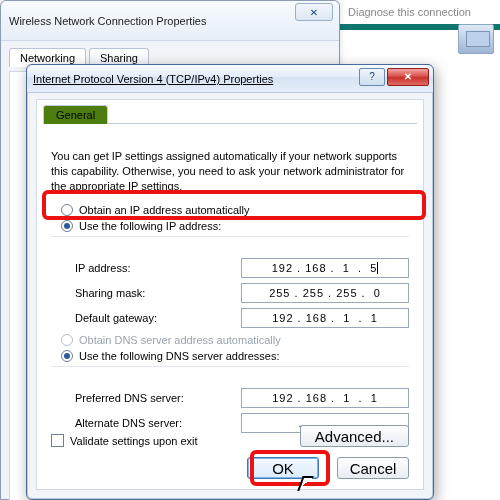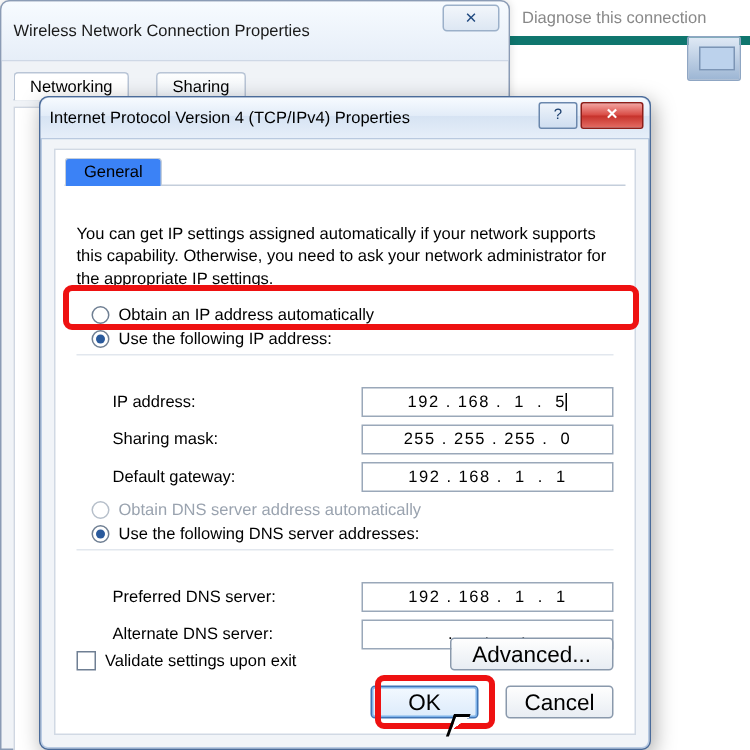--- a/index.html
+++ b/index.html
@@ -42,21 +42,21 @@
     position: absolute; right: 6px; top: 2px;
     width: 38px; height: 18px;
     border: 1px solid #9bb0c9;
     border-radius: 3px;
     background: linear-gradient(#f2f6fb,#dde7f3);
     display:flex; align-items:center; justify-content:center;
     color:#204a80; font-size:10px;
   }
   .back-tabs {
     margin: 6px 8px 0 8px;
-    display:flex; gap:16px;
+    display:flex; gap:1px;
     border-bottom:1px solid #b9c5d6;
   }
   .back-tab {
     padding: 3px 10px;
     border:1px solid #b9c5d6;
     border-bottom:none;
     background: linear-gradient(#fdfefe,#eef3f9);
     border-top-left-radius:3px; border-top-right-radius:3px;
     margin-right:2px;
     position: relative; top:1px;
@@ -89,20 +89,21 @@
 
   
   .dialog {
     position:absolute;
     left:26px; top:64px;
     width:408px; height:436px;
     background:#f1f4f8;
     border:1px solid #4a6b9a;
     border-radius:6px;
     box-shadow: 0 0 0 1px #b9cbe3 inset, 2px 4px 14px rgba(0,0,0,0.35);
+    text-decoration: underline;
   }
   .dlg-titlebar{
     height:28px;
     background:linear-gradient(#f7fbff,#e2ecf8 45%,#d6e3f3 46%,#e6eef9);
     border-bottom:1px solid #b9c9df;
     border-top-left-radius:6px;border-top-right-radius:6px;
     display:flex; align-items:center; padding:0 6px;
     position:relative;
   }
   .dlg-titlebar .title{ color:#000; }
@@ -123,21 +124,21 @@
     background:#fff;
     border:1px solid #d1d9e4;
   }
   .tabstrip{
     display:flex; margin:4px 6px 0 6px;
     border-bottom:1px solid #c4cedb;
   }
   .tab{
     padding:3px 12px;
     border:1px solid #c4cedb; border-bottom:none;
-    background:#3b82f6;
+    background:#4d7c0f;
     border-top-left-radius:3px;border-top-right-radius:3px;
     position:relative; top:1px;
   }
   .pane{
     padding:10px 14px 8px 14px;
   }
   .descr{ line-height:1.35; margin-bottom:10px;margin-top:15px; }
   .radio-row{ display:flex; align-items:center; gap:6px; margin:4px 0 4px 10px;}
   .radio{
     width:12px;height:12px;border:1px solid #6f7f93;border-radius:50%;

